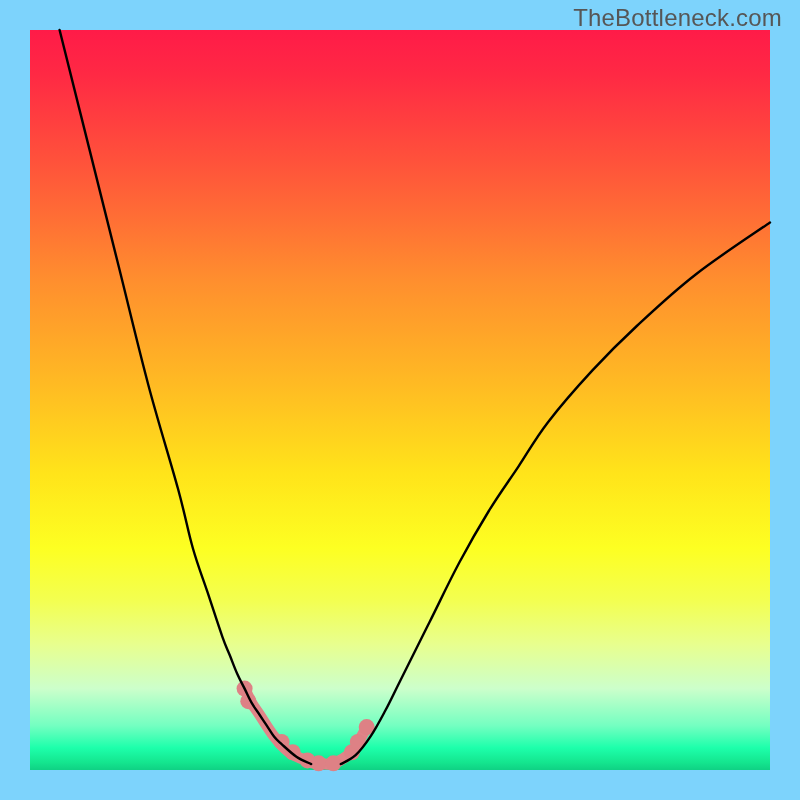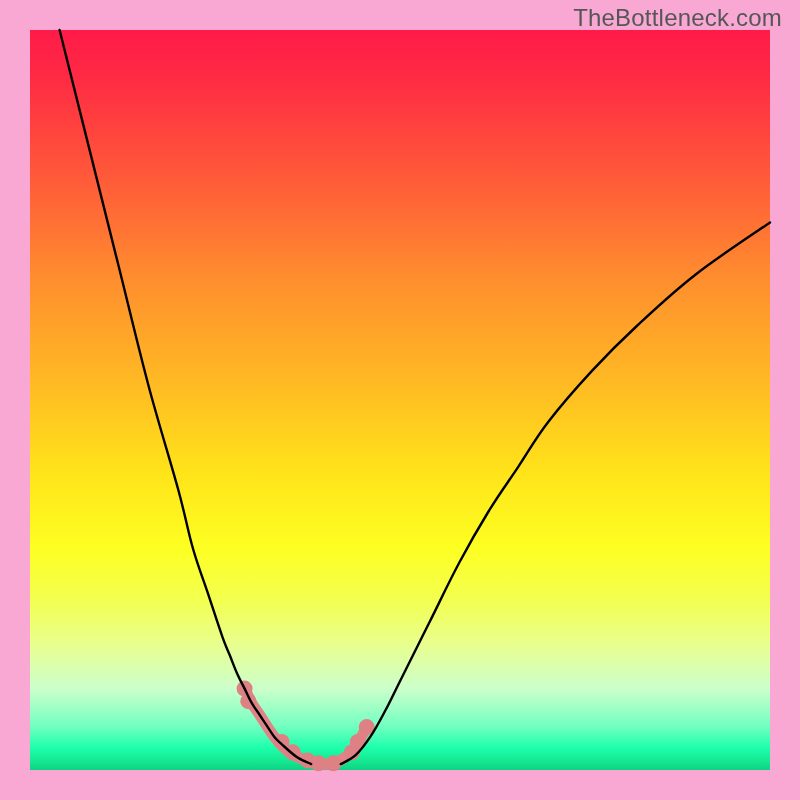--- a/index.html
+++ b/index.html
@@ -6,21 +6,21 @@
     margin: 0;
     padding: 0;
     width: 800px;
     height: 800px;
     background: #000;
     overflow: hidden;
   }
   .outer {
     width: 800px;
     height: 800px;
-    background: #f9a8d4;
+    background: #7dd3fc;
     position: relative;
   }
   .watermark {
     position: absolute;
     top: 4px;
     right: 18px;
     font-family: Arial, Helvetica, sans-serif;
     font-size: 24px;
     font-weight: 500;
     color: #565656;

